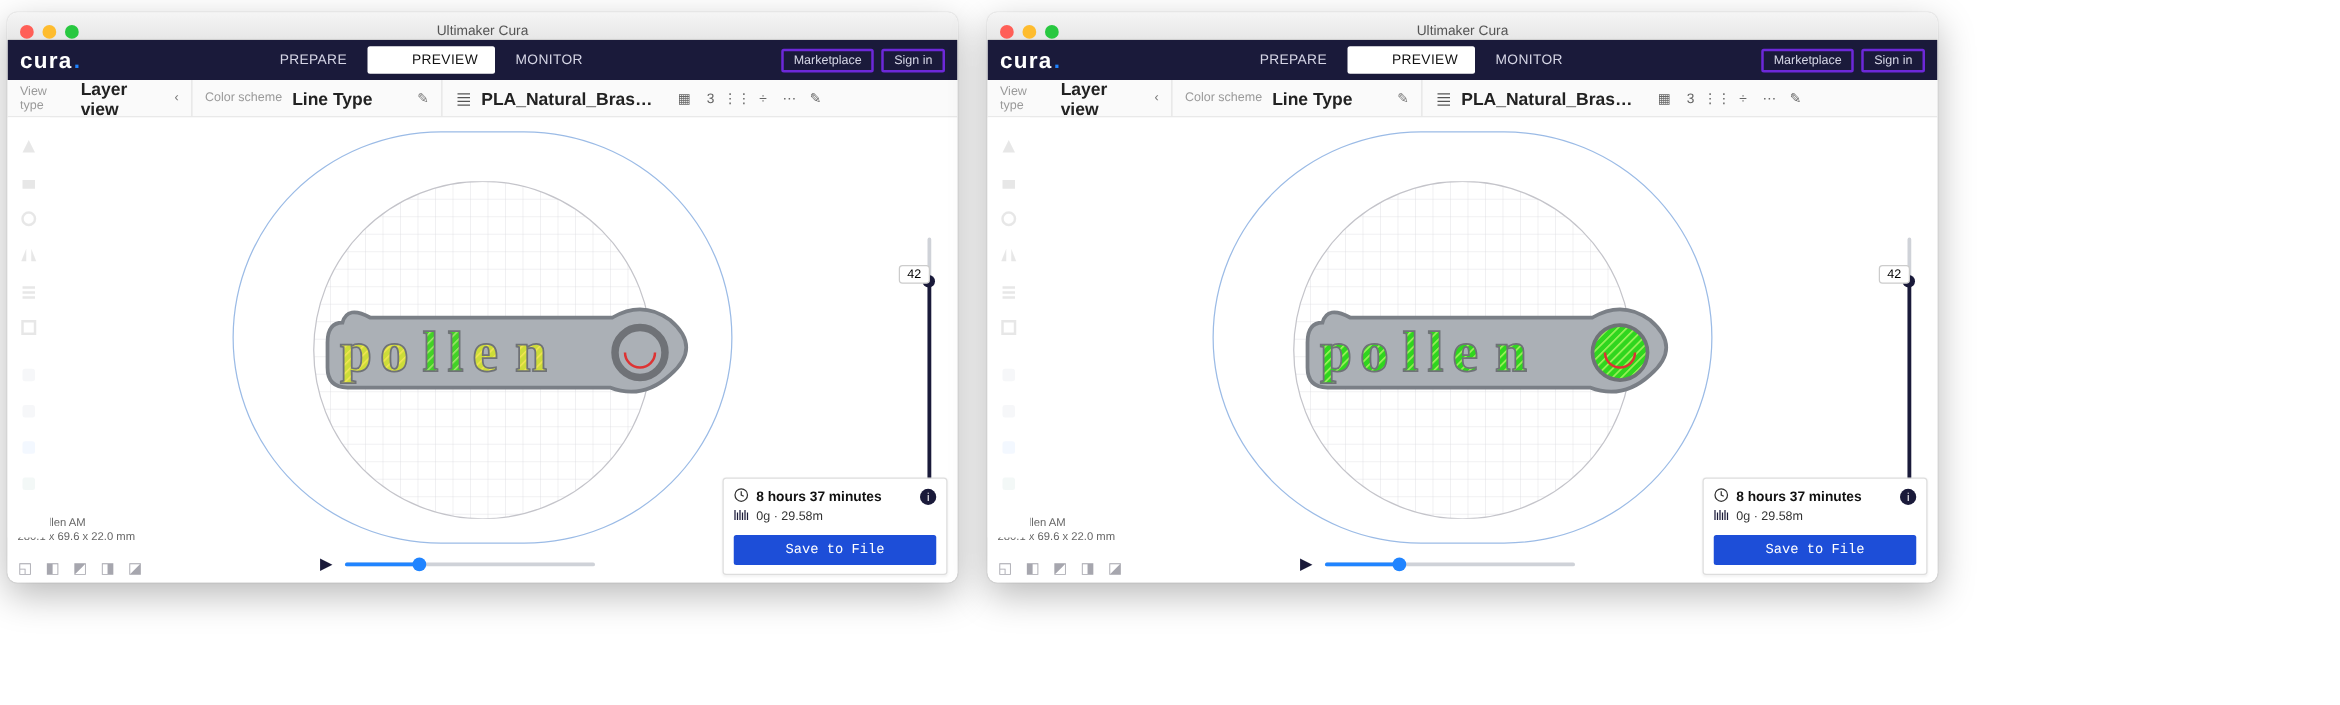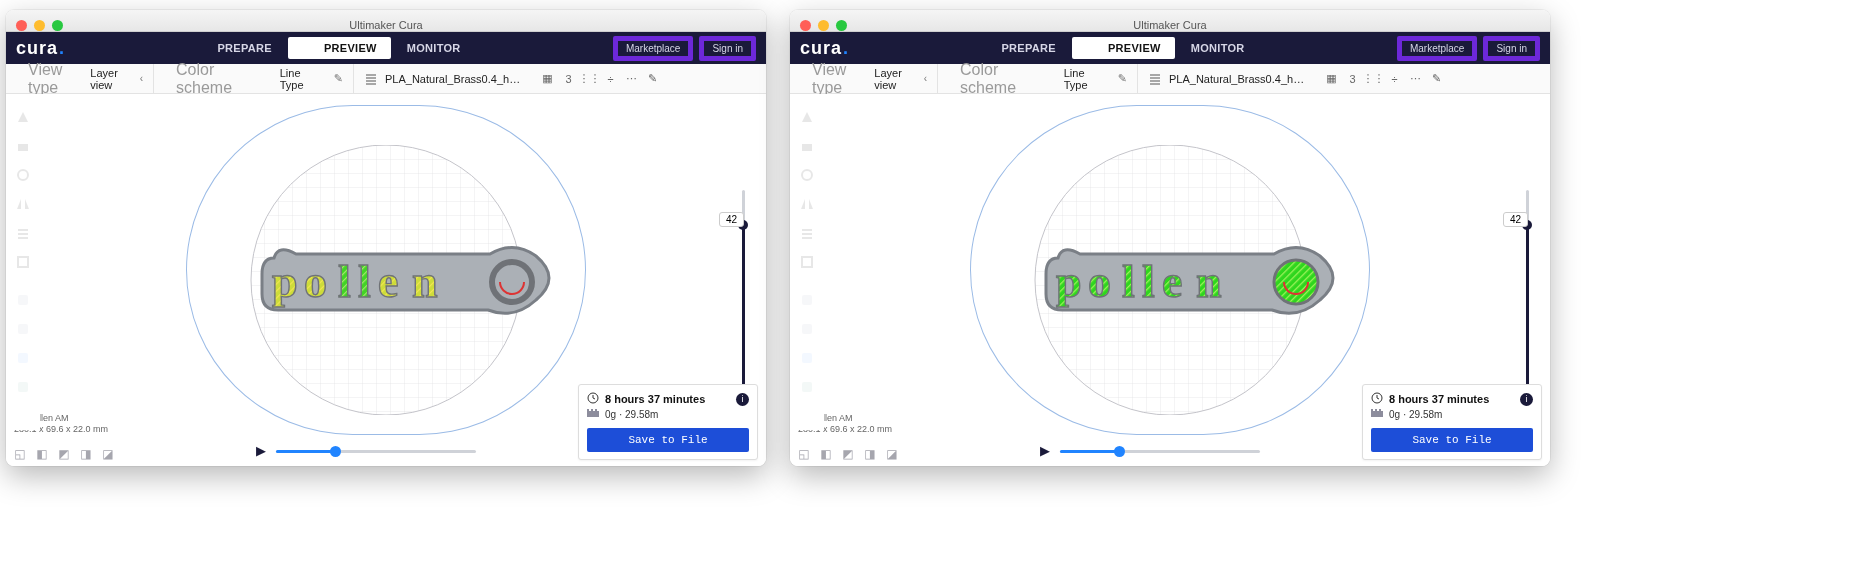--- a/index.html
+++ b/index.html
@@ -47,45 +47,45 @@
     background:#1a1a3a;
     display:flex;
     align-items:center;
     padding:0 10px;
     color:#fff;
     flex-shrink:0;
   }
   .logo { font-weight:700; font-size:18px; letter-spacing:1px; display:flex; align-items:flex-start;}
   .logo .c { color:#fff; }
   .logo .period { color:#2084ff; margin-left:1px; }
-  .tabs { display:flex; gap:2px; margin:0 auto;font-weight:bold; }
+  .tabs { display:flex; gap:2px; margin:0 auto; }
   .tab {
     padding:5px 14px; font-size:11px; letter-spacing:0.3px;
     color:#d6d6e6; cursor:pointer;
   }
   .tab.active { background:#fff; color:#111; border-radius:2px;padding-left:36px; }
   .nav-right { display:flex; gap:6px; }
   .nav-btn {
-    border:5px solid #6d28d9; padding:2px 8px; font-size:10px;
+    border:2px solid #6d28d9; padding:2px 8px; font-size:10px;
     color:#d6d6e6; border-radius:2px; cursor:pointer;
   }
   
   .toolbar {
     height:30px;
     display:flex;
     align-items:center;
     border-bottom:1px solid #e3e3e3;
     font-size:11px;
     color:#555;
     flex-shrink:0;
     background:#fafafa;
   }
   .tb-section { display:flex; align-items:center; height:100%; padding:0 10px; border-right:1px solid #e3e3e3; gap:8px;}
-  .tb-label { color:#9a9a9a; font-size:16px;margin-left:12px; }
-  .tb-value { color:#222; font-weight:400; font-size:11px; }
+  .tb-label { color:#9a9a9a; font-size:10px; }
+  .tb-value { color:#222; font-weight:700; font-size:14px; }
   .tb-chevron { font-size:10px; color:#777; margin-left:auto; }
   .tb-pencil { font-size:11px; color:#777; margin-left:auto; }
   .tb-section.view { width:148px; }
   .tb-section.color { width:200px; }
   .tb-section.profile { flex:1; min-width:0; }
   .profile-name { white-space:nowrap; overflow:hidden; text-overflow:ellipsis; max-width:140px;}
   .tb-icons { display:flex; gap:8px; margin-left:8px; align-items:center;}
   .tb-ico { width:13px;height:13px; display:flex;align-items:center;justify-content:center; color:#666; font-size:11px;}
   
   .main {

